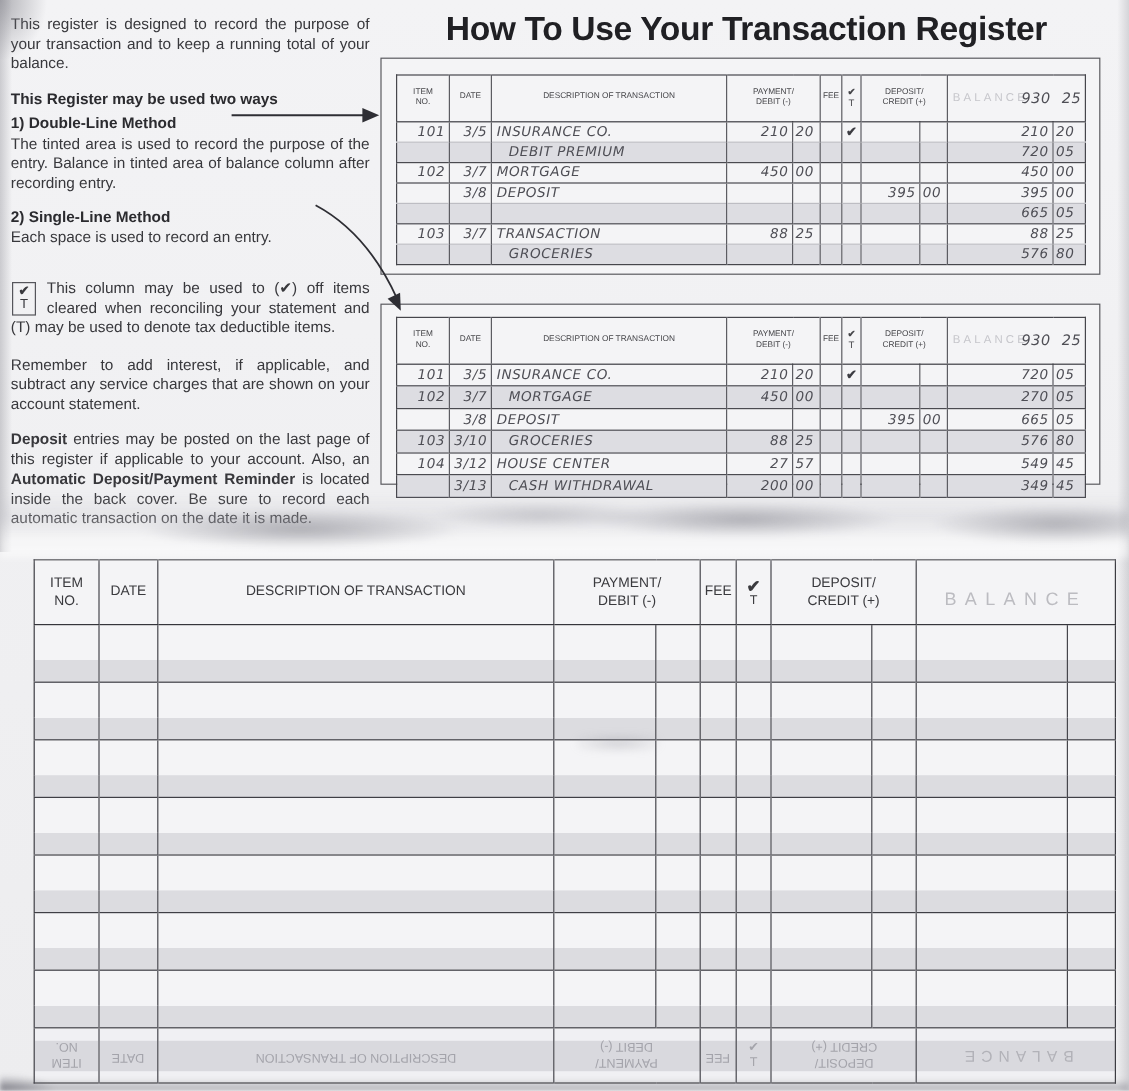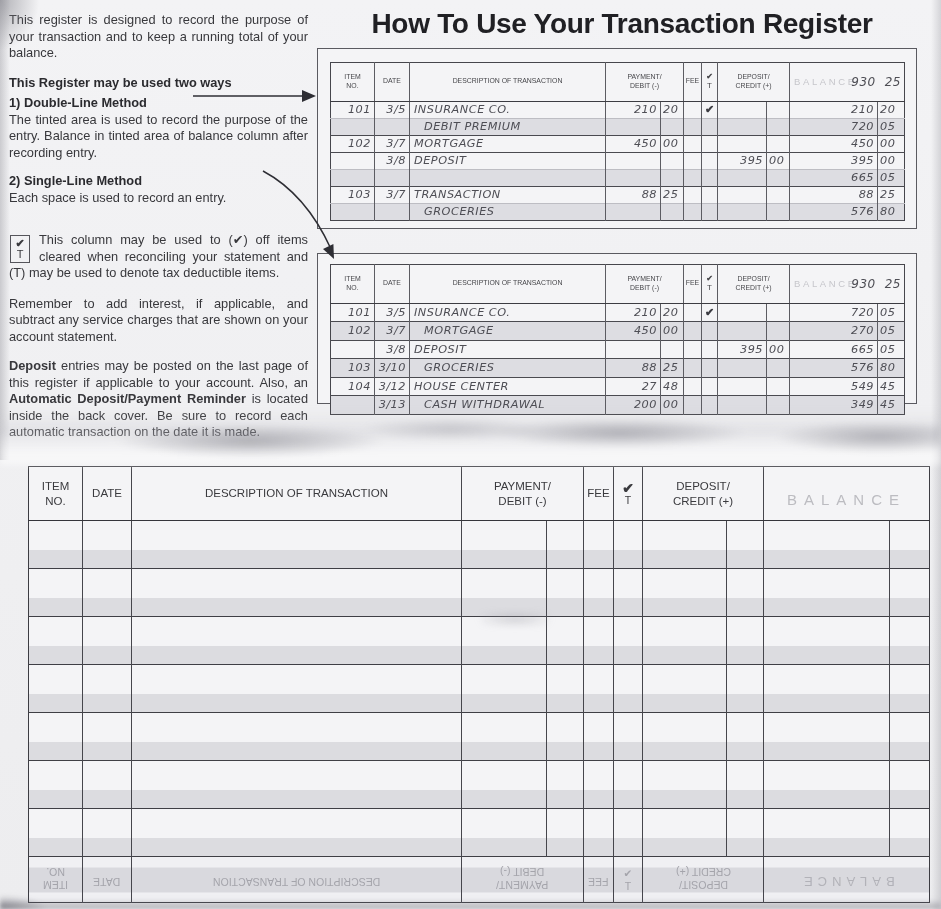--- a/index.html
+++ b/index.html
@@ -366,21 +366,21 @@
             <td class="num"></td>
             <td class="cent"></td>
             <td class="num"><span class="hw">576</span></td>
             <td class="cent"><span class="hw">80</span></td>
           </tr>
           <tr class="entry">
             <td class="c-item num"><span class="hw">104</span></td>
             <td class="c-date num"><span class="hw">3/12</span></td>
             <td class="c-desc"><span class="hw">HOUSE CENTER</span></td>
             <td class="num"><span class="hw">27</span></td>
-            <td class="cent"><span class="hw">48</span></td>
+            <td class="cent"><span class="hw">57</span></td>
             <td class="ckc"></td>
             <td class="ckc"></td>
             <td class="num"></td>
             <td class="cent"></td>
             <td class="num"><span class="hw">549</span></td>
             <td class="cent"><span class="hw">45</span></td>
           </tr>
           <tr class="tint">
             <td class="c-item num"></td>
             <td class="c-date num"><span class="hw">3/13</span></td>

